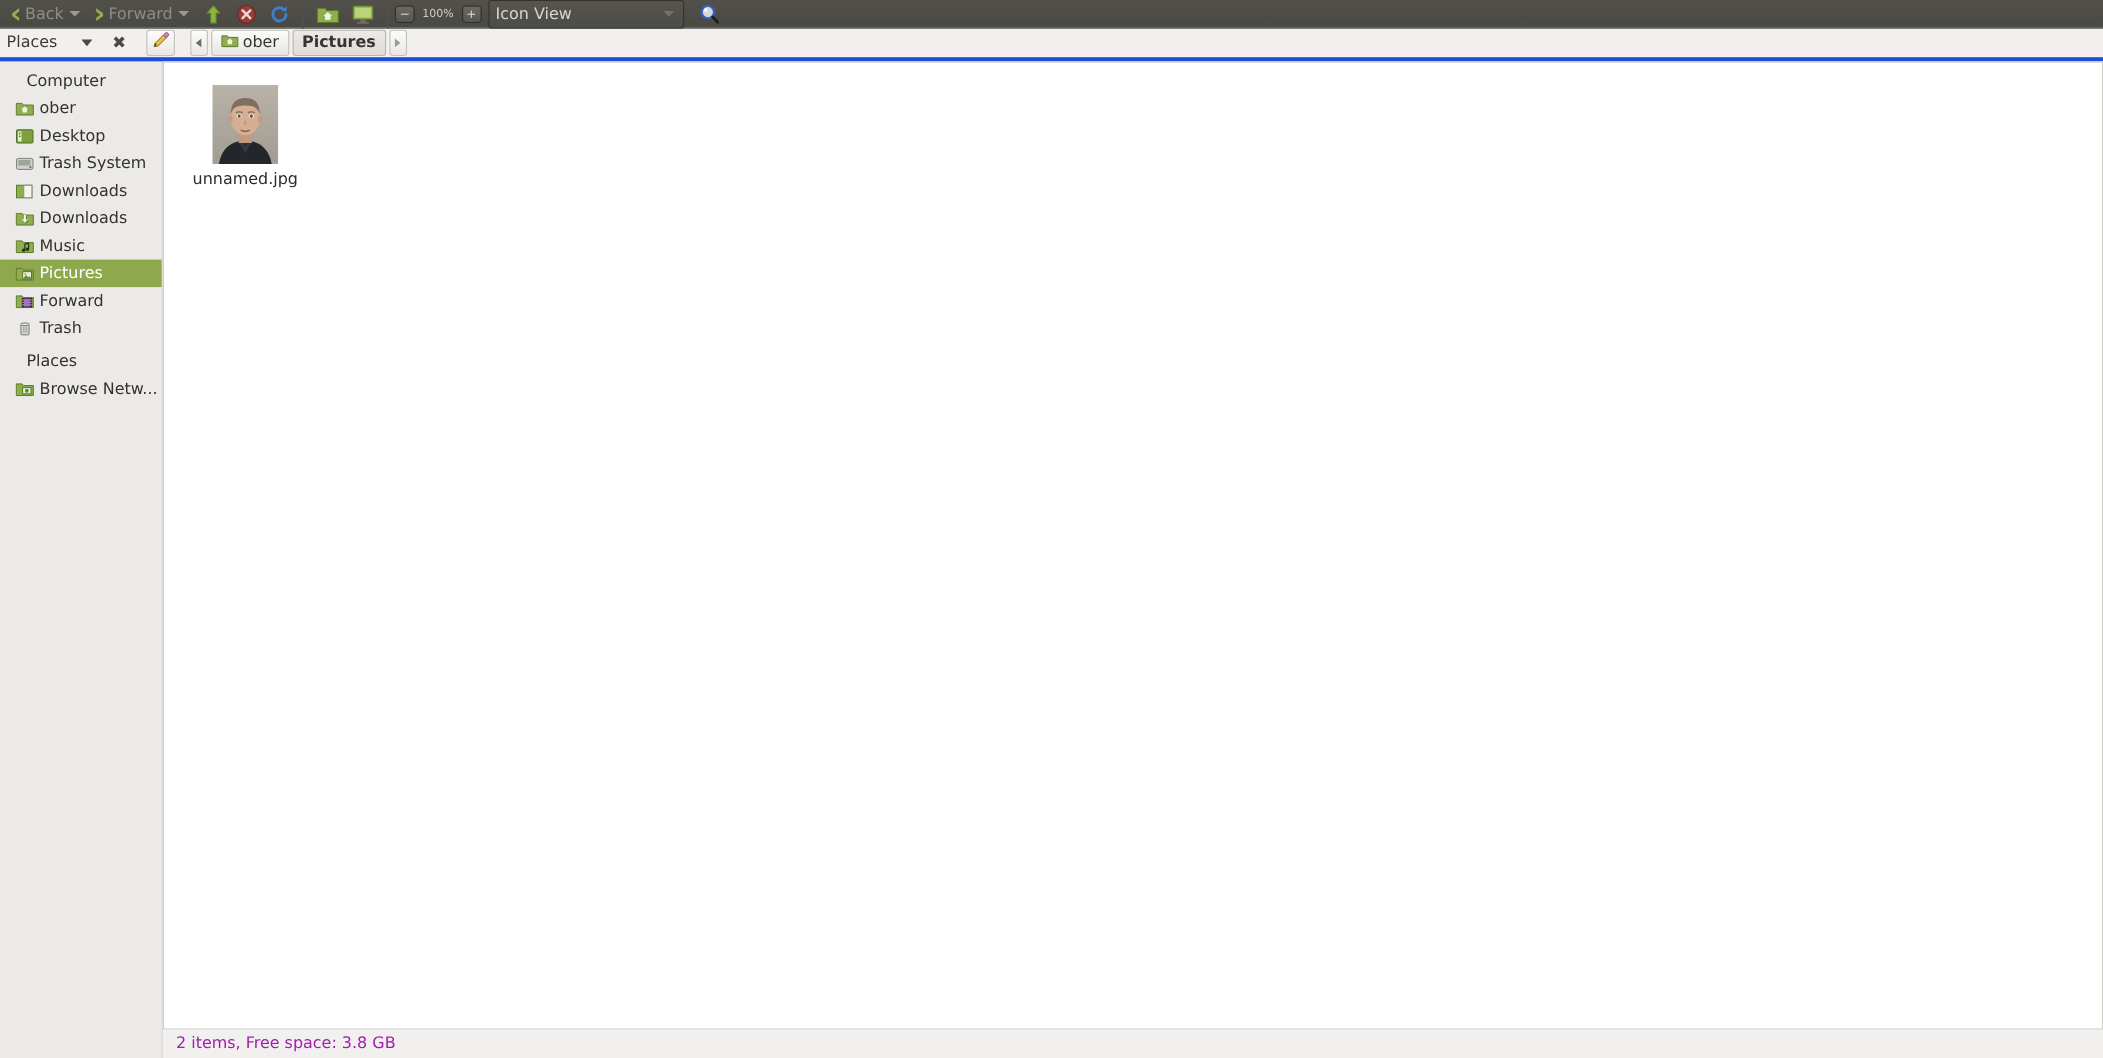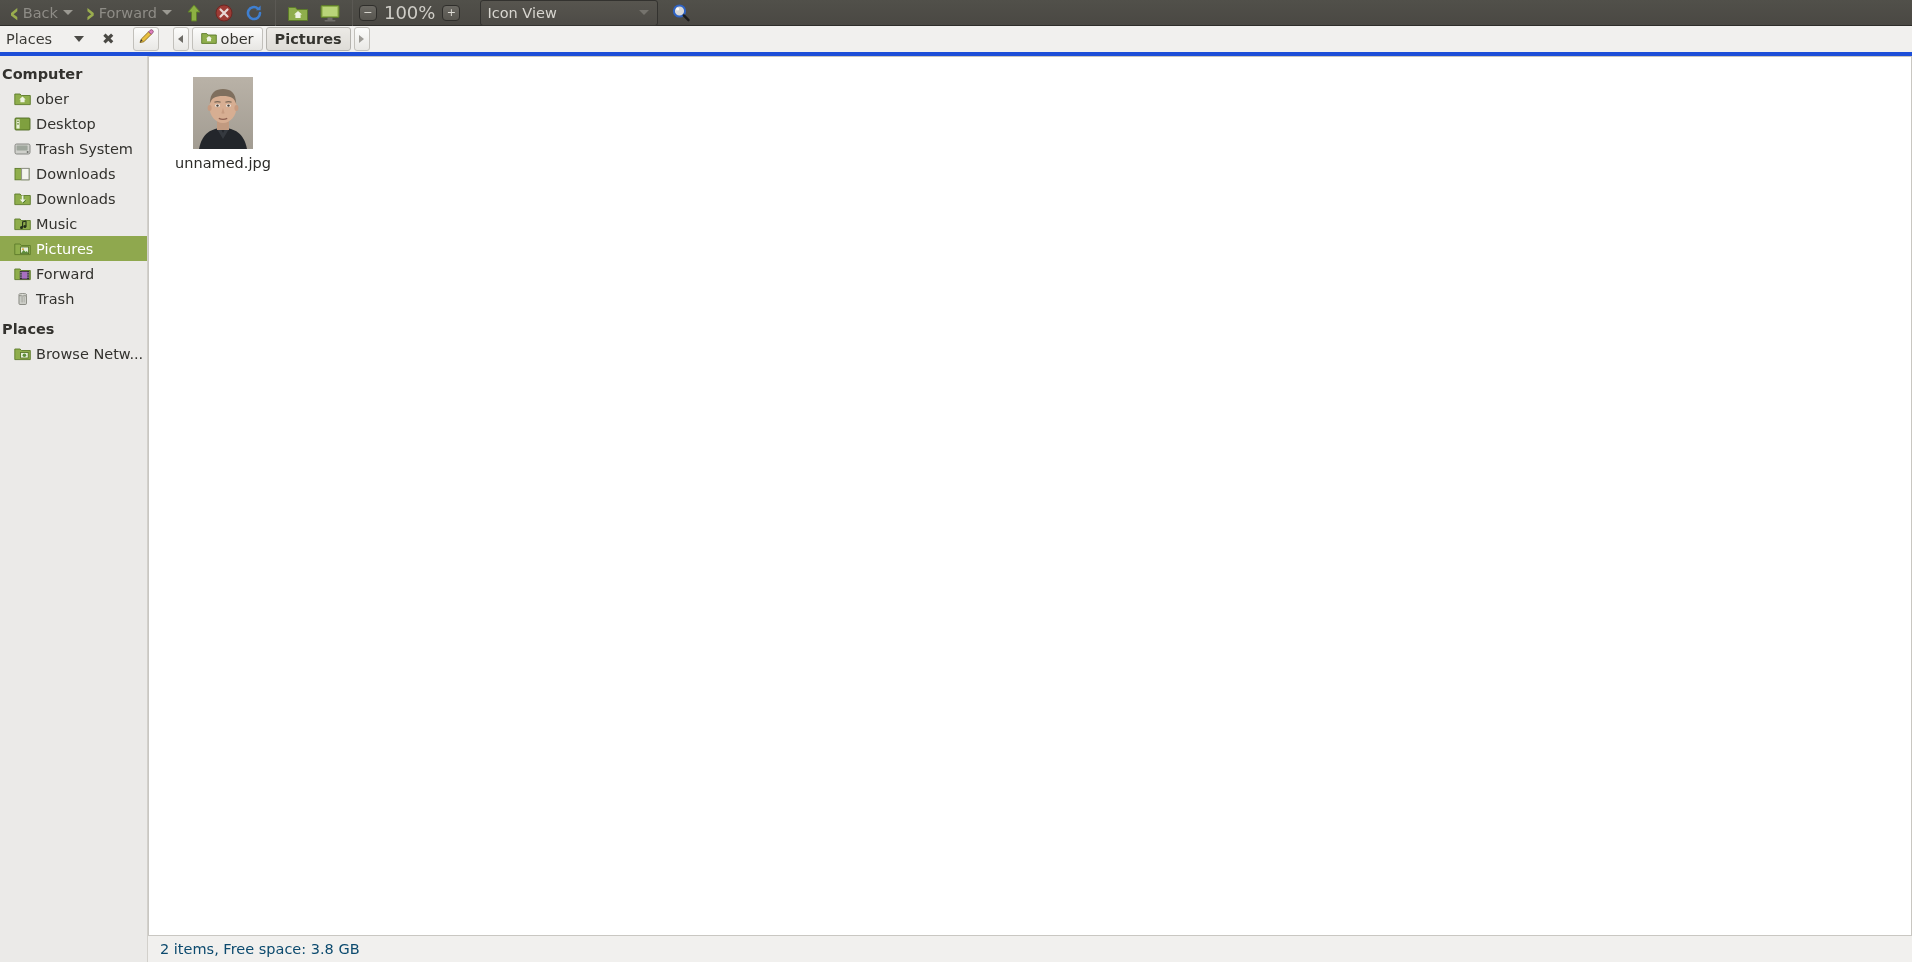--- a/index.html
+++ b/index.html
@@ -65,25 +65,25 @@
     width: 18px; height: 16px;
     border: 1px solid #2f2e2b;
     border-radius: 4px;
     background: linear-gradient(to bottom,#6b6963,#57554f);
     display: flex; align-items: center; justify-content: center;
     color: #dedcd6;
     font-size: 11px; line-height: 1;
   }
   .zoom-label {
     color: #cfcdc7;
-    font-size: 18px;
+    font-size: 10px;
     margin: 0 7px;
   }
   .viewmode {
-    margin-left: 20px;
+    margin-left: 6px;
     height: 22px;
     min-width: 178px;
     background: linear-gradient(to bottom,#57554f,#4d4b46);
     border: 1px solid #33322f;
     border-radius: 3px;
     display: flex; align-items: center;
     padding: 12px 6px;
     color: #d8d6d0;
     font-size: 14.5px;
     position: relative;
@@ -167,23 +167,23 @@
   }
   .sidebar {
     width: 148px;
     background: #ebeae8;
     border-right: 1px solid #d2d0cb;
     padding-top: 8px;
     flex-shrink: 0;
   }
   .sb-head {
     font-size: 14.5px;
-    font-weight: bold;
+    font-weight: normal;
     color: #33322e;
-    padding: 2px 0 4px 2px;
+    padding: 2px 0 4px 24px;
   }
   .sb-item {
     display: flex;
     align-items: center;
     gap: 5px;
     height: 25px;
     padding-left: 14px;
     font-size: 14.5px;
     color: #33322e;
   }
@@ -230,21 +230,21 @@
     text-align: center;
     white-space: nowrap;
   }
   .statusbar {
     height: 26px;
     background: #f1f0ee;
     display: flex;
     align-items: center;
     padding-left: 12px;
     font-size: 14.5px;
-    color: #0c4a6e;
+    color: #a21caf;
   }
 </style>
 </head>
 <body>
 
 <div class="toolbar">
 
   <div class="tb-btn disabled">
     <span class="chev back"></span>
     <span>Back</span>

